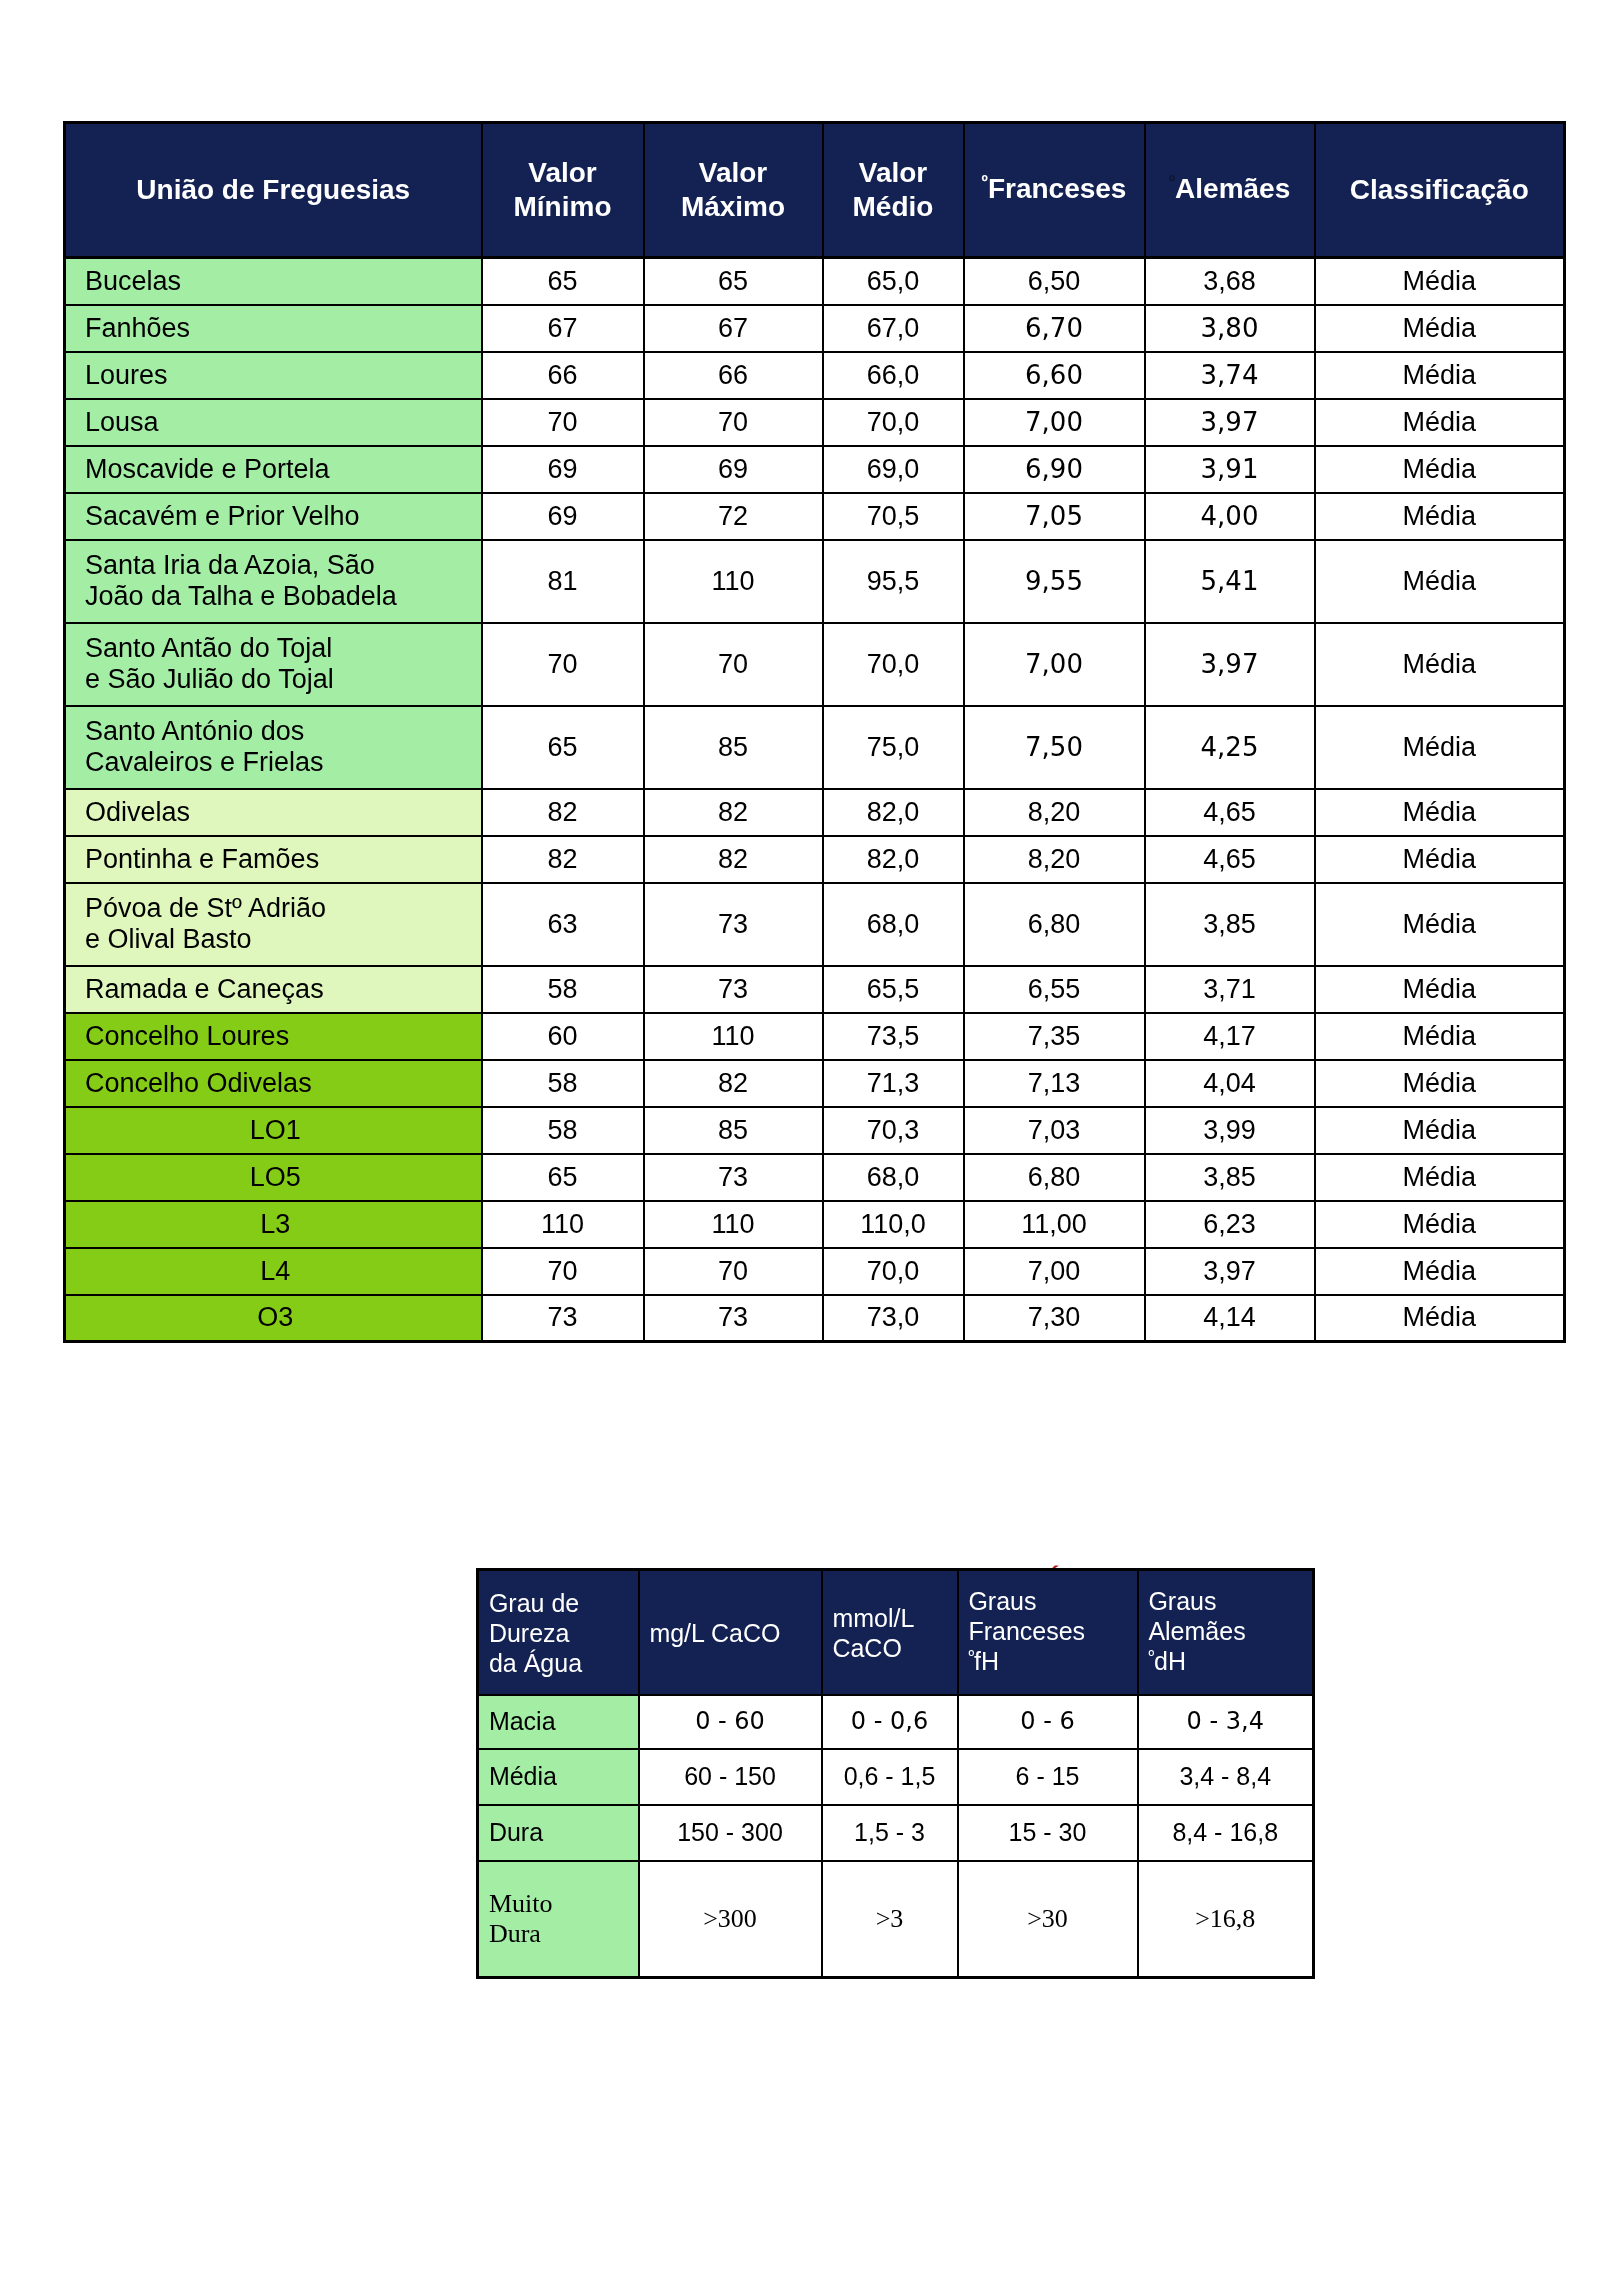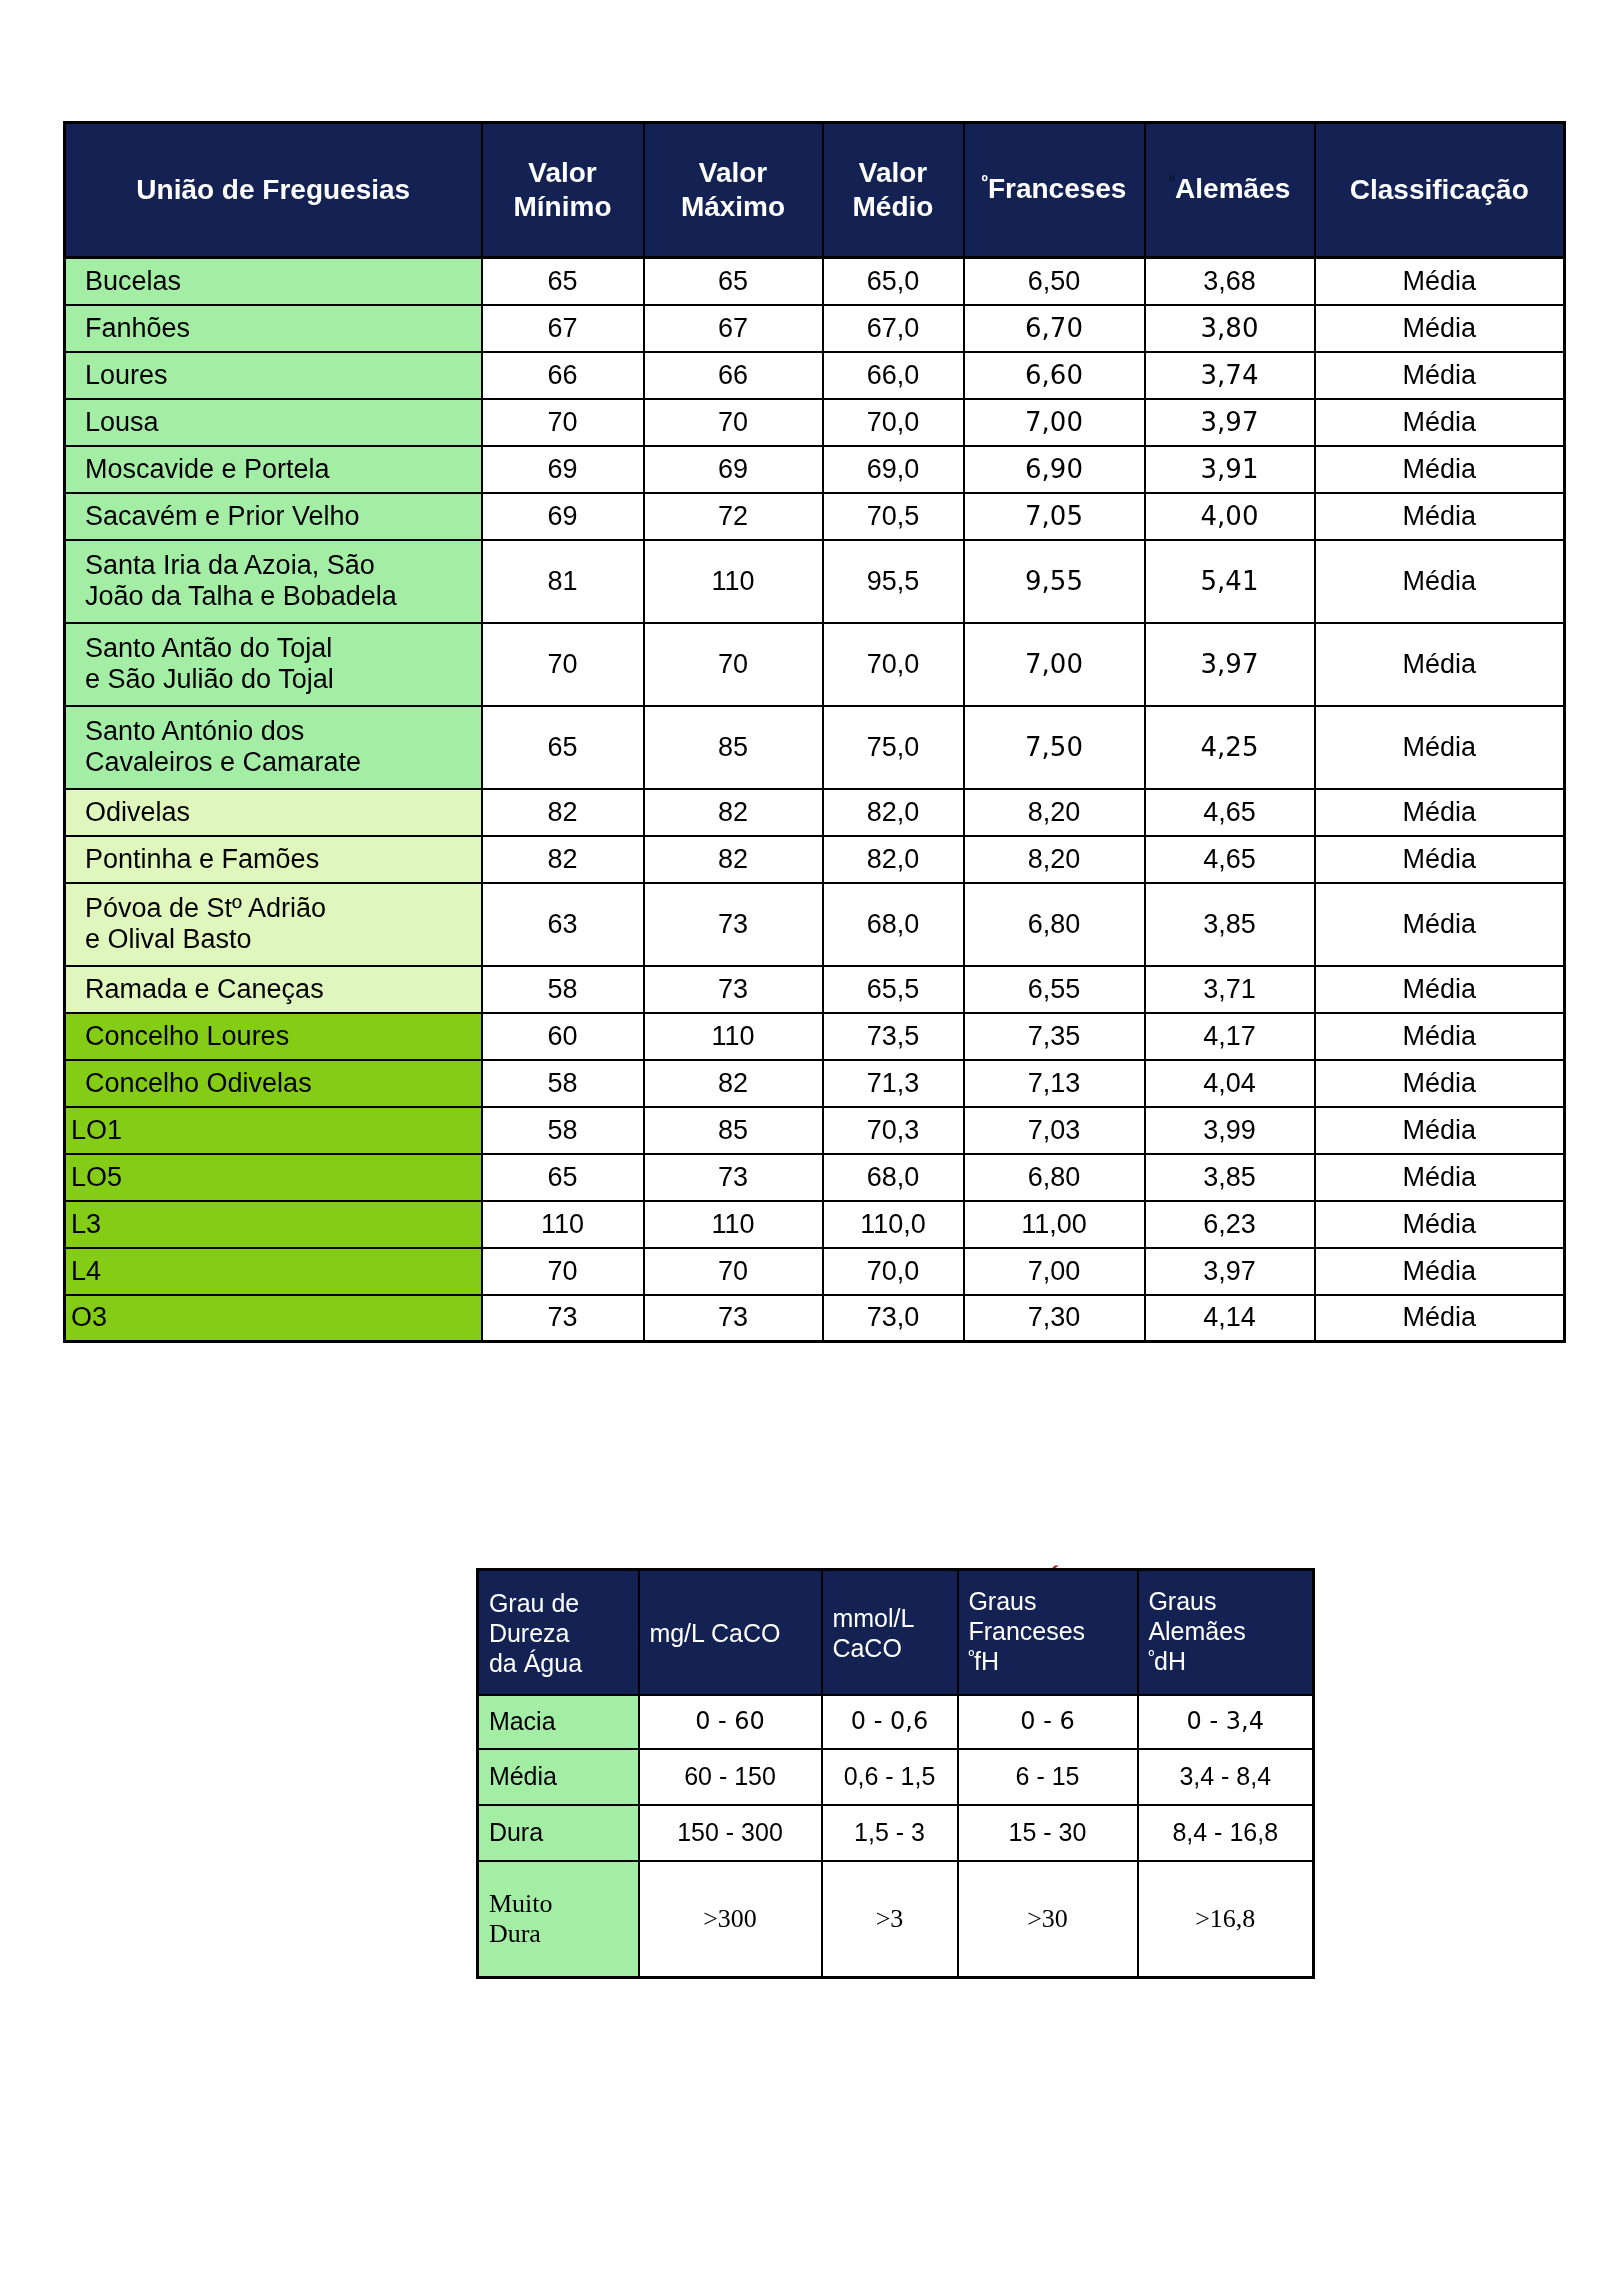--- a/index.html
+++ b/index.html
@@ -18,21 +18,21 @@
     border-bottom-width:3.6px;
   }
   .main-table td{
     background:#fff;font-size:27px;line-height:31px;text-align:center;
     vertical-align:middle;white-space:pre-line;
   }
   .main-table td.name{text-align:left;padding-left:19px;}
   tr.green td.name{background:#a4eda5;}
   tr.lime  td.name{background:#dff7bd;}
   tr.teal  td.name{background:#84cc16;}
-  tr.ctr td.name{text-align:left;padding-left:5px;}
+  tr.ctr td.name{text-align:center;padding-left:5px;}
   tr.h1{height:47px;}
   tr.h2{height:83px;}
   td.wide{font-family:"DejaVu Sans",sans-serif;font-size:26px;}
   .sup{font-size:0.62em;position:relative;top:-0.52em;}
   .deg-dark{color:#0c1733;}
   
   .t2-title{
     position:absolute;left:476px;top:1565px;width:836px;text-align:center;
     font-size:28px;font-weight:bold;color:#b91c1c;
   }
@@ -152,21 +152,21 @@
 e São Julião do Tojal</td>
       <td>70</td>
       <td>70</td>
       <td>70,0</td>
       <td class="wide">7,00</td>
       <td class="wide">3,97</td>
       <td>Média</td>
     </tr>
     <tr class="h2 green">
       <td class="name">Santo António dos
-Cavaleiros e Camarate</td>
+Cavaleiros e Frielas</td>
       <td>65</td>
       <td>85</td>
       <td>75,0</td>
       <td class="wide">7,50</td>
       <td class="wide">4,25</td>
       <td>Média</td>
     </tr>
     <tr class="h1 lime">
       <td class="name">Odivelas</td>
       <td>82</td>

